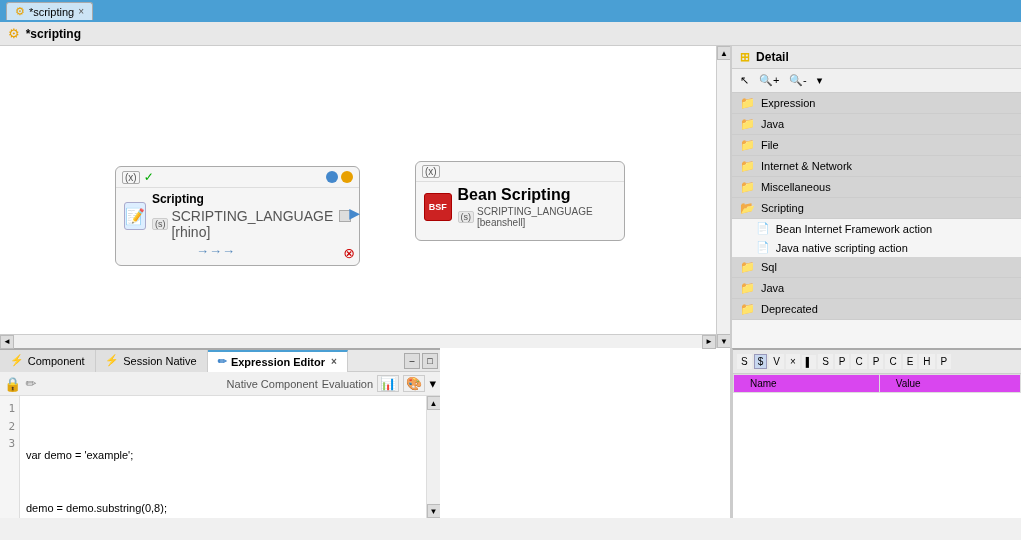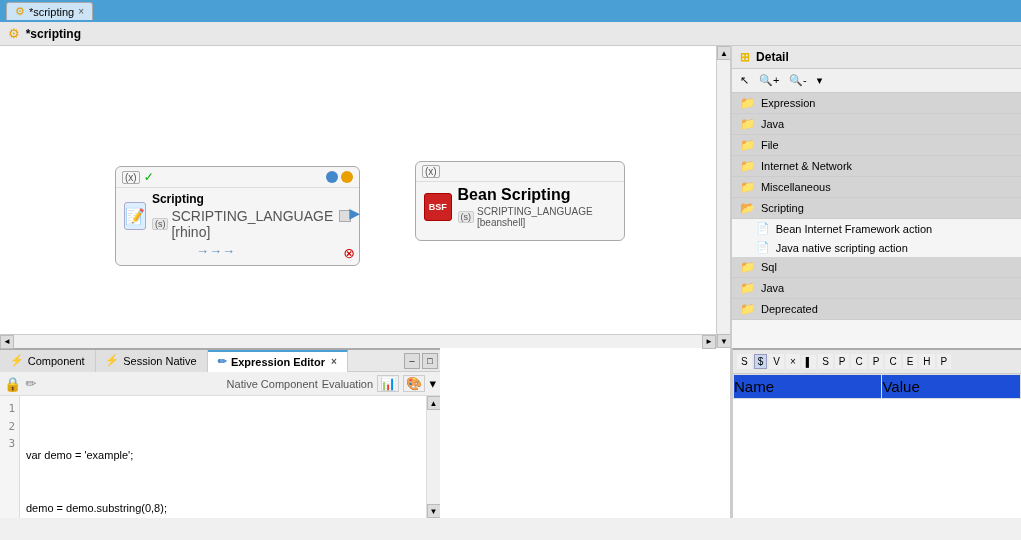--- a/index.html
+++ b/index.html
@@ -39,21 +39,21 @@
     
     .expr-toolbar { background: #f0f0f0; border-bottom: 1px solid #ddd; padding: 2px 4px; display: flex; align-items: center; gap: 4px; height: 24px; }
     .expr-content { display: flex; flex: 1; overflow: hidden; }
 
     
     .bottom-right { position: absolute; bottom: 0; right: 0; width: 290px; height: 170px; background: #fff; border-top: 2px solid #aaa; border-left: 1px solid #ccc; display: flex; flex-direction: column; }
     .br-toolbar { background: #e8e8e8; border-bottom: 1px solid #ccc; padding: 2px 4px; display: flex; align-items: center; gap: 2px; height: 24px; flex-wrap: wrap; overflow: hidden; }
     .br-btn { padding: 1px 3px; font-size: 10px; cursor: pointer; border: 1px solid transparent; }
     .br-table { flex: 1; overflow: auto; }
     .br-table table { width: 100%; border-collapse: collapse; }
-    .br-table th { background: #1d4ed8; border: 1px solid #ddd; padding: 3px 0; font-size: 15px; font-weight: normal; text-align: left; }
+    .br-table th { background: #d946ef; border: 1px solid #ddd; padding: 3px 16px; font-size: 10px; font-weight: normal; text-align: left; }
 
     
     .node { position: absolute; background: #f5f5f5; border: 1px solid #aaa; border-radius: 6px; }
     .node-scripting { left: 115px; top: 120px; width: 245px; height: 100px; }
     .node-bean { left: 415px; top: 115px; width: 210px; height: 80px; }
     .node-header { display: flex; align-items: center; justify-content: space-between; padding: 3px 6px; border-bottom: 1px solid #ddd; }
 
     .canvas-wrapper { position: relative; height: calc(100% - 170px); }
 
     .palette-scroll { overflow-y: auto; max-height: 280px; }

